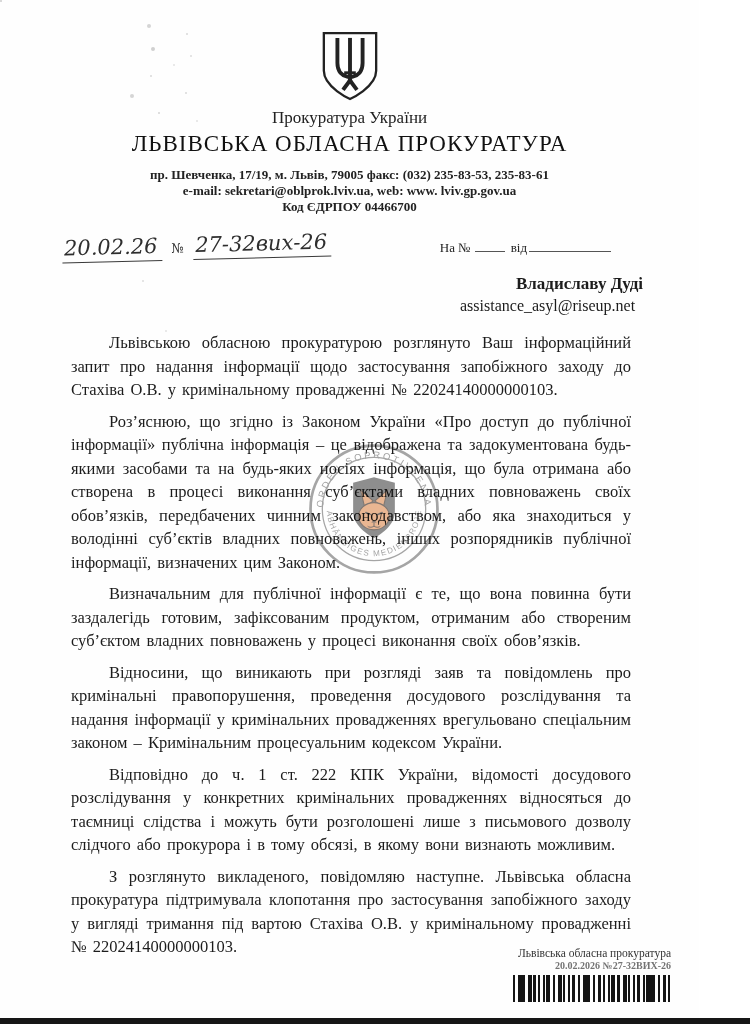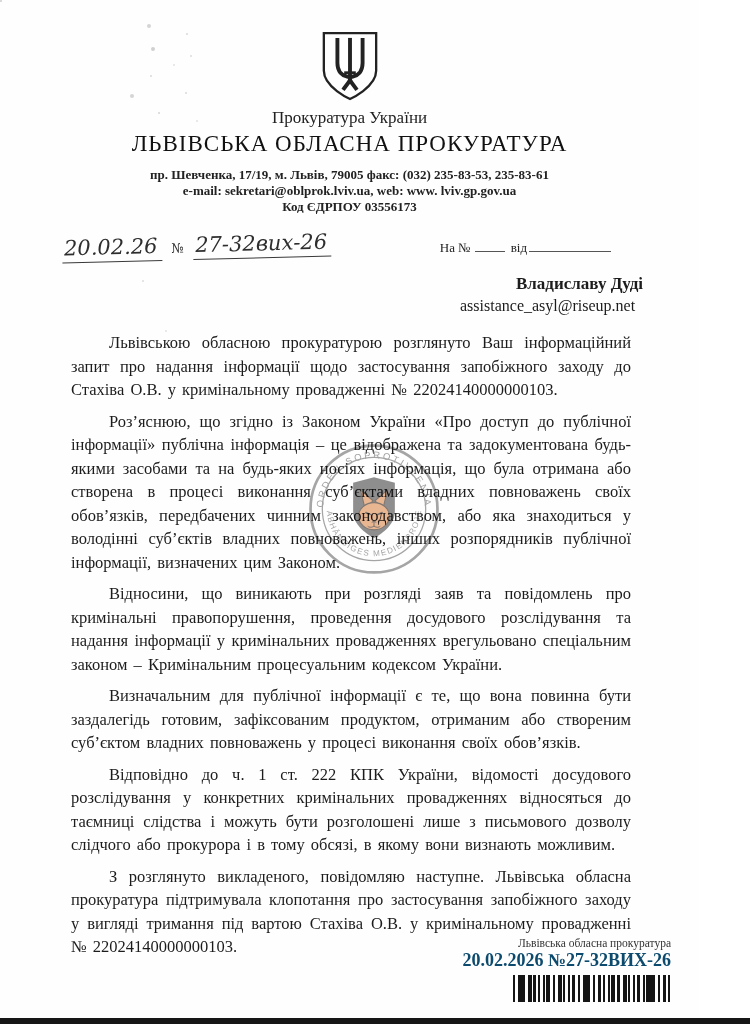--- a/index.html
+++ b/index.html
@@ -57,21 +57,21 @@
 
   
   .watermark{
     position:absolute; left:306px; top:441px; width:136px; height:136px;
     mix-blend-mode:multiply; opacity:.62; pointer-events:none;
   }
 
   
   .footer-stamp{ position:absolute; right:28px; bottom:22px; text-align:right; }
   .footer-org{ font-size:11.5px; color:#333; }
-  .footer-number{ font-size:18px; font-weight:bold; color:#0c4a6e; margin-top:1px; }
+  .footer-number{ font-size:10px; font-weight:bold; color:#737373; margin-top:1px; }
   .barcode{
     margin-top:4px; margin-left:auto;
     width:158px; height:27px;
     background-image:
       repeating-linear-gradient(90deg,#151515 0 2px,transparent 2px 5px),
       repeating-linear-gradient(90deg,transparent 0 7px,#151515 7px 10px,transparent 10px 13px),
       repeating-linear-gradient(90deg,transparent 0 17px,#151515 17px 19px,transparent 19px 29px);
   }
 
   
@@ -104,21 +104,21 @@
         <path d="M45,10 V34 C45,43 40,47 35,48"></path>
         <path d="M32,52 L26,60 M32,52 L38,60"></path>
       </g>
       <path d="M26,44 h12" stroke="#222" stroke-width="3"></path>
     </svg>
     <div class="org-parent">Прокуратура України</div>
     <div class="org-name">ЛЬВІВСЬКА ОБЛАСНА ПРОКУРАТУРА</div>
     <div class="lh-contacts">
       <div>пр. Шевченка, 17/19,  м. Львів, 79005 факс: (032) 235-83-53,  235-83-61</div>
       <div>e-mail: sekretari@oblprok.lviv.ua, web: www. lviv.gp.gov.ua</div>
-      <div>Код ЄДРПОУ 03556173</div>
+      <div>Код ЄДРПОУ 04466700</div>
     </div>
   </div>
 
   <div class="ref-row">
     <div class="handwritten">
       <span class="hw-underline">20.02.26</span>
       <span class="hw-no">№</span>
       <span class="hw-underline">27-32вих-26</span>
     </div>
     <div class="reply-ref">
@@ -127,22 +127,22 @@
   </div>
 
   <div class="recipient">
     <div class="recipient-name">Владиславу Дуді</div>
     <div class="recipient-email">assistance_asyl@riseup.net</div>
   </div>
 
   <div class="body-text">
     <p>Львівською обласною прокуратурою розглянуто Ваш інформаційний запит про надання інформації щодо застосування запобіжного заходу до Стахіва О.В. у кримінальному провадженні № 22024140000000103.</p>
     <p>Роз’яснюю, що згідно із Законом України «Про доступ до публічної інформації» публічна інформація – це відображена та задокументована будь-якими засобами та на будь-яких носіях інформація, що була отримана або створена в процесі виконання суб’єктами владних повноважень своїх обов’язків, передбачених чинним законодавством, або яка знаходиться у володінні суб’єктів владних повноважень, інших розпорядників публічної інформації, визначених цим Законом.</p>
+    <p>Визначальним для публічної інформації є те, що вона повинна бути заздалегідь готовим, зафіксованим продуктом, отриманим або створеним суб’єктом владних повноважень у процесі виконання своїх обов’язків.</p>
     <p>Відносини, що виникають при розгляді заяв та повідомлень про кримінальні правопорушення, проведення досудового розслідування та надання інформації у кримінальних провадженнях врегульовано спеціальним законом – Кримінальним процесуальним кодексом України.</p>
-    <p>Визначальним для публічної інформації є те, що вона повинна бути заздалегідь готовим, зафіксованим продуктом, отриманим або створеним суб’єктом владних повноважень у процесі виконання своїх обов’язків.</p>
     <p>Відповідно до ч. 1 ст. 222 КПК України, відомості досудового розслідування у конкретних кримінальних провадженнях відносяться до таємниці слідства і можуть бути розголошені лише з письмового дозволу слідчого або прокурора і в тому обсязі, в якому вони визнають можливим.</p>
     <p>З розглянуто викладеного, повідомляю наступне. Львівська обласна прокуратура підтримувала клопотання про застосування запобіжного заходу у вигляді тримання під вартою Стахіва О.В. у кримінальному провадженні № 22024140000000103.</p>
   </div>
 
   <div class="watermark">
     <svg width="136" height="136" viewBox="0 0 150 150">
       <defs>
         <path id="wm-top" d="M 19,75 A 56,56 0 1 1 131,75"></path>
         <path id="wm-bot" d="M 23,75 A 52,52 0 0 0 127,75"></path>
       </defs>

